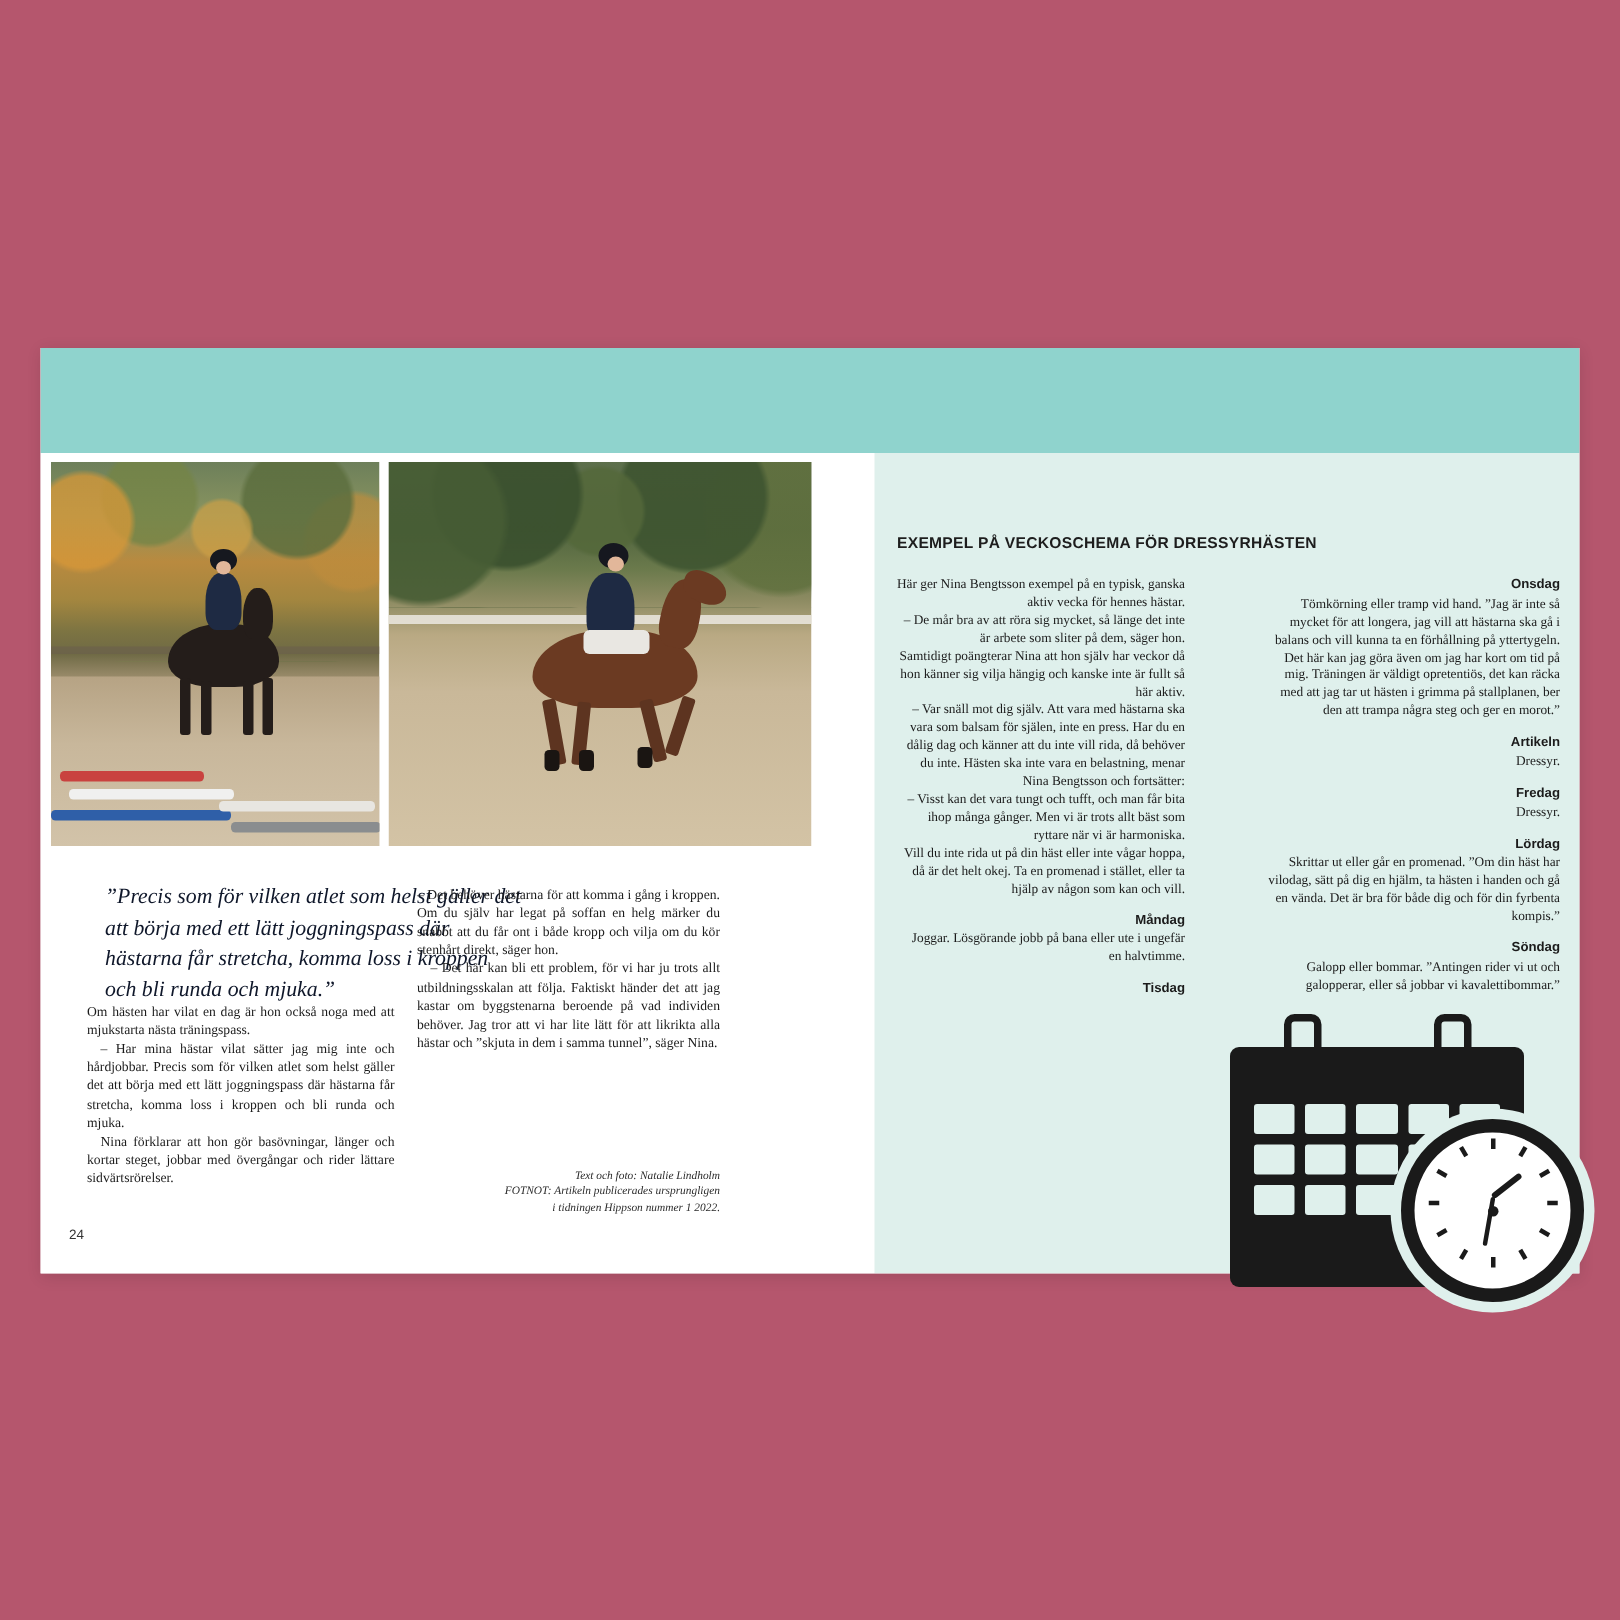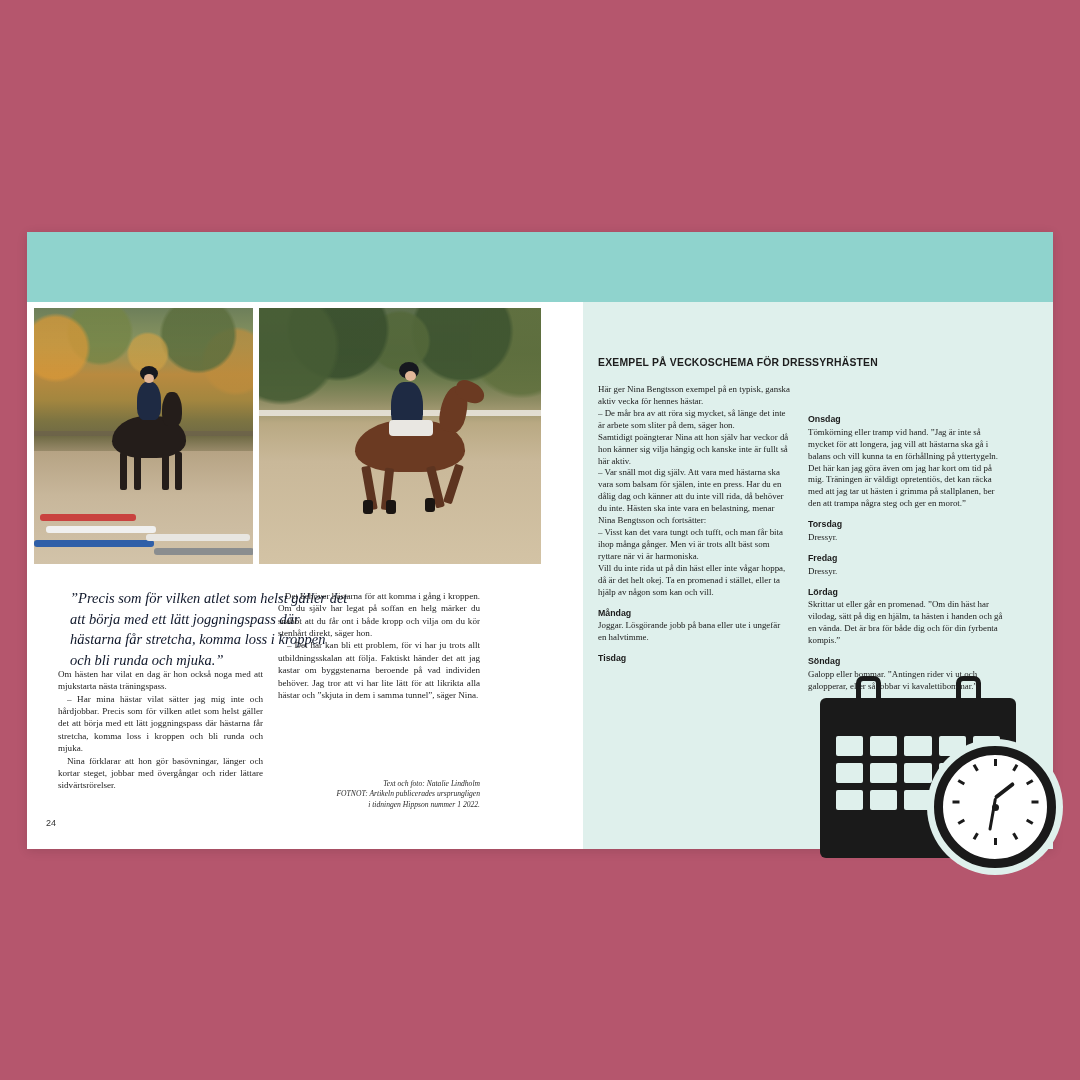--- a/index.html
+++ b/index.html
@@ -199,32 +199,32 @@
     font-weight: bold;
     font-size: 10.4px;
     letter-spacing: .2px;
     color: #1d1d1d;
   }
   .rcol {
     position: absolute;
     font-size: 8.9px;
     line-height: 1.34;
     color: #1b1b1b;
-    text-align: left;
+    text-align: right;
   }
   .rcol p { margin: 0; }
   .rcol .dayhead {
     font-family: "Liberation Sans", sans-serif;
     font-weight: bold;
     font-size: 8.8px;
     margin-top: 9px;
     margin-bottom: 1px;
   }
   .rcol.c1 { left: 598px; top: 384px; width: 192px; }
-  .rcol.c2 { left: 808px; top: 384px; width: 200px; margin-top: 30px; }
+  .rcol.c2 { left: 840px; top: 384px; width: 200px; }
 
   
   .cal {
     position: absolute;
     left: 820px;
     top: 690px;
     width: 230px;
     height: 170px;
   }
   .cal-ring {
@@ -372,21 +372,21 @@
   <p class="dayhead">Måndag</p>
   <p>Joggar. Lösgörande jobb på bana eller ute i ungefär en halvtimme.</p>
 
   <p class="dayhead">Tisdag</p>
 </div>
 
 <div class="rcol c2">
   <p class="dayhead" style="margin-top:0">Onsdag</p>
   <p>Tömkörning eller tramp vid hand. ”Jag är inte så mycket för att longera, jag vill att hästarna ska gå i balans och vill kunna ta en förhållning på yttertygeln. Det här kan jag göra även om jag har kort om tid på mig. Träningen är väldigt opretentiös, det kan räcka med att jag tar ut hästen i grimma på stallplanen, ber den att trampa några steg och ger en morot.”</p>
 
-  <p class="dayhead">Torsdag</p>
+  <p class="dayhead">Artikeln</p>
   <p>Dressyr.</p>
 
   <p class="dayhead">Fredag</p>
   <p>Dressyr.</p>
 
   <p class="dayhead">Lördag</p>
   <p>Skrittar ut eller går en promenad. ”Om din häst har vilodag, sätt på dig en hjälm, ta hästen i handen och gå en vända. Det är bra för både dig och för din fyrbenta kompis.”</p>
 
   <p class="dayhead">Söndag</p>
   <p>Galopp eller bommar. ”Antingen rider vi ut och galopperar, eller så jobbar vi kavalettibommar.”</p>

